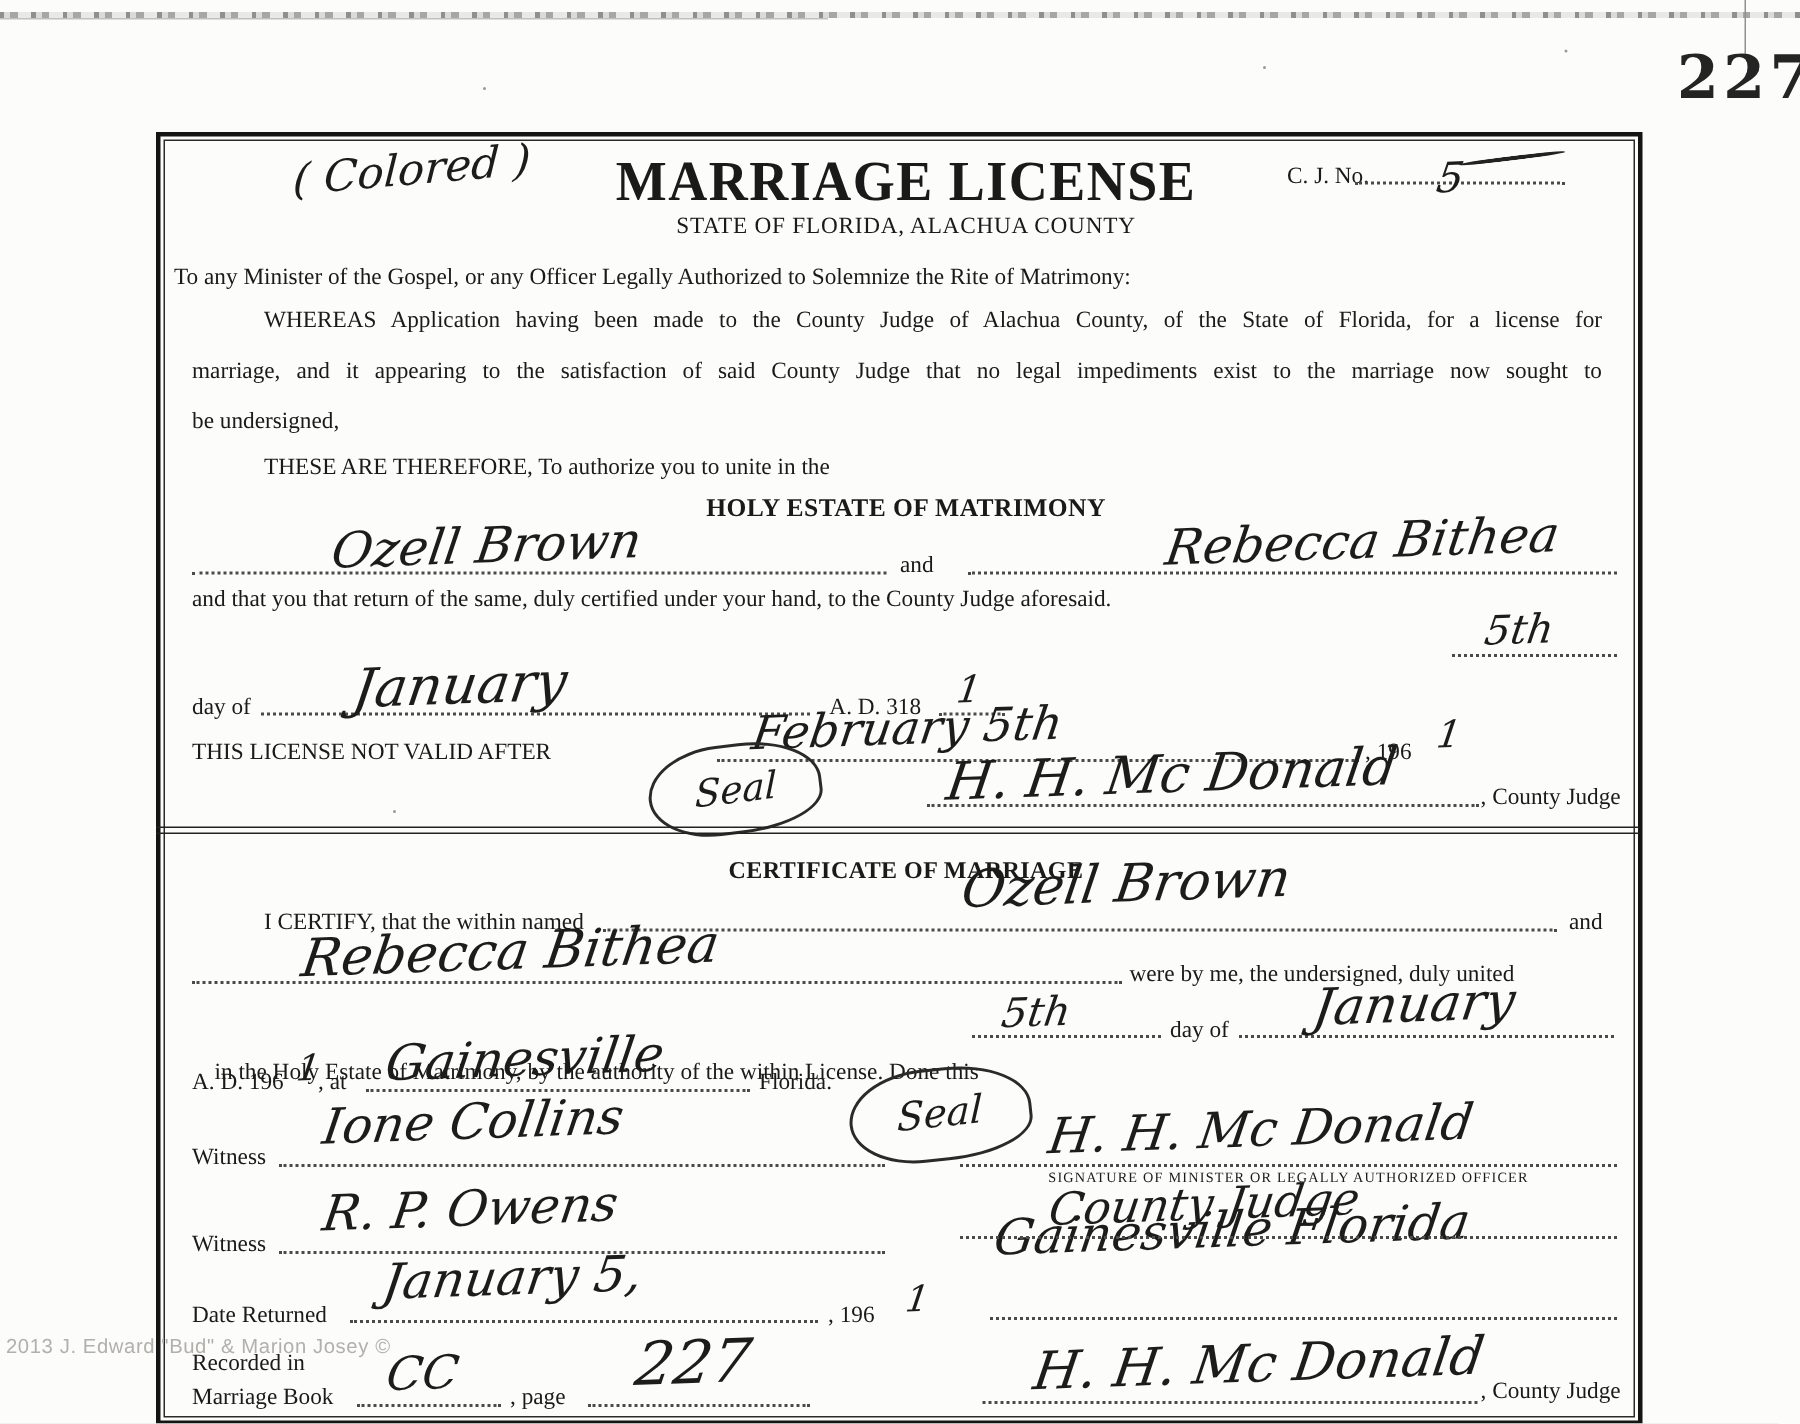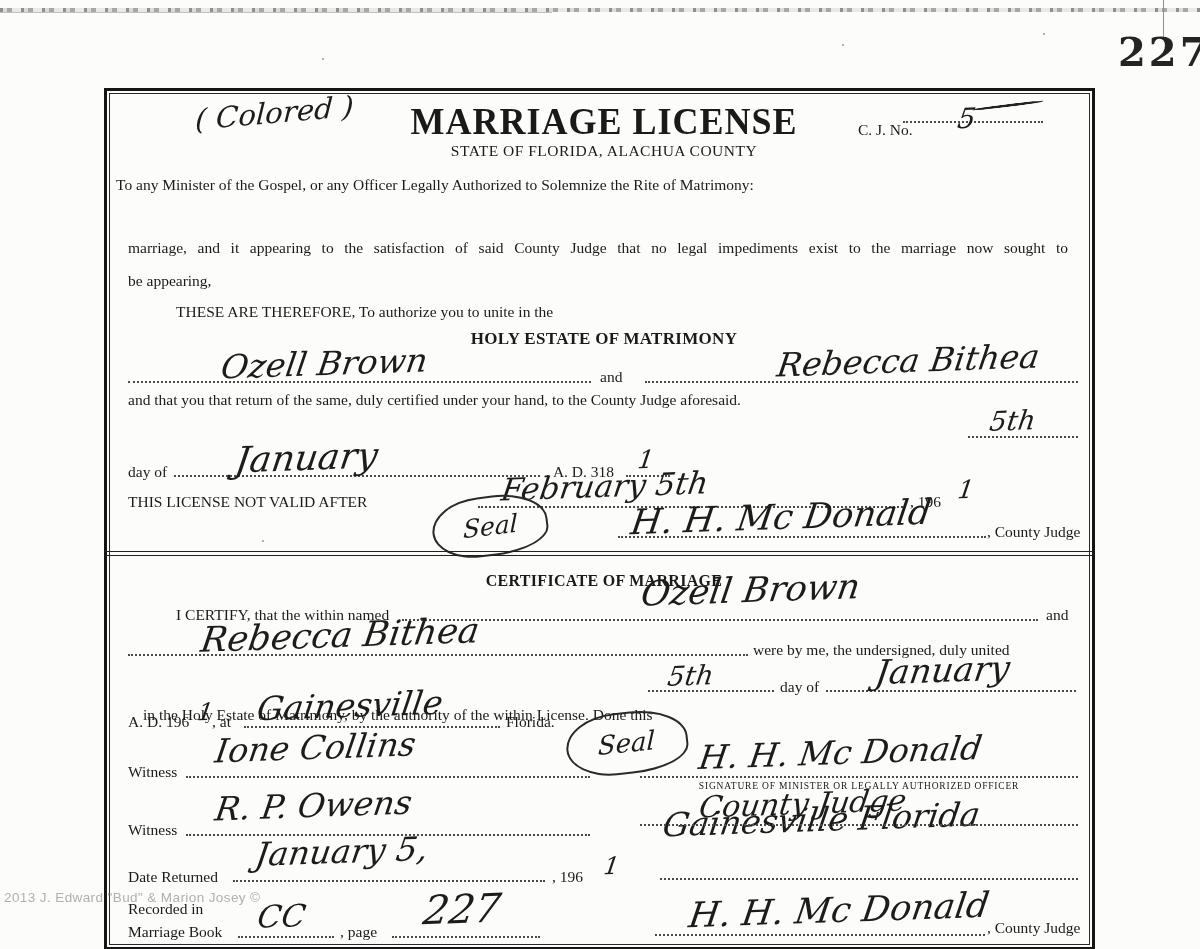--- a/index.html
+++ b/index.html
@@ -74,29 +74,30 @@
 
   <div class="frame">
     <div class="frame-inner"></div>
   </div>
 
   <div class="hw" style="left:196px;top:96px;font-size:29px;transform:skewX(-8deg) rotate(-5deg);">( Colored )</div>
 
   <div class="t ctr big-title" style="left:404px;top:100px;width:400px;">MARRIAGE LICENSE</div>
   <div class="t ctr sub-title" style="left:404px;top:142px;width:400px;">STATE OF FLORIDA, ALACHUA COUNTY</div>
 
-  <div class="t" style="left:858px;top:121px;">C. J. No.</div>
+  <div class="t" style="left:858px;top:109px;">C. J. No.</div>
   <div class="dl" style="left:903px;top:121px;width:140px;"></div>
   <div class="hw" style="left:958px;top:102px;font-size:28px;">5</div>
   <div class="ink-stroke" style="left:972px;top:104px;width:72px;transform:rotate(-7deg);"></div>
 
   <div class="t" style="left:116px;top:176px;">To any Minister of the Gospel, or any Officer Legally Authorized to Solemnize the Rite of Matrimony:</div>
 
+  <div class="t just" style="left:176px;top:205px;width:892px;">WHEREAS Application having been made to the County Judge of Alachua County, of the State of Florida, for a license for</div>
   <div class="t just" style="left:128px;top:239px;width:940px;">marriage, and it appearing to the satisfaction of said County Judge that no legal impediments exist to the marriage now sought to</div>
-  <div class="t" style="left:128px;top:272px;">be appearing,</div>
+  <div class="t" style="left:128px;top:272px;">be undersigned,</div>
 
   <div class="t ctr h-bold" style="left:404px;top:329px;width:400px;">HOLY ESTATE OF MATRIMONY</div>
   <div class="t" style="left:176px;top:303px;">THESE ARE THEREFORE, To authorize you to unite in the</div>
 
   <div class="dl" style="left:128px;top:381px;width:463px;"></div>
   <div class="hw" style="left:222px;top:344px;font-size:33px;">Ozell Brown</div>
   <div class="t" style="left:600px;top:368px;">and</div>
   <div class="dl" style="left:645px;top:381px;width:433px;"></div>
   <div class="hw" style="left:778px;top:341px;font-size:33px;">Rebecca Bithea</div>
 

